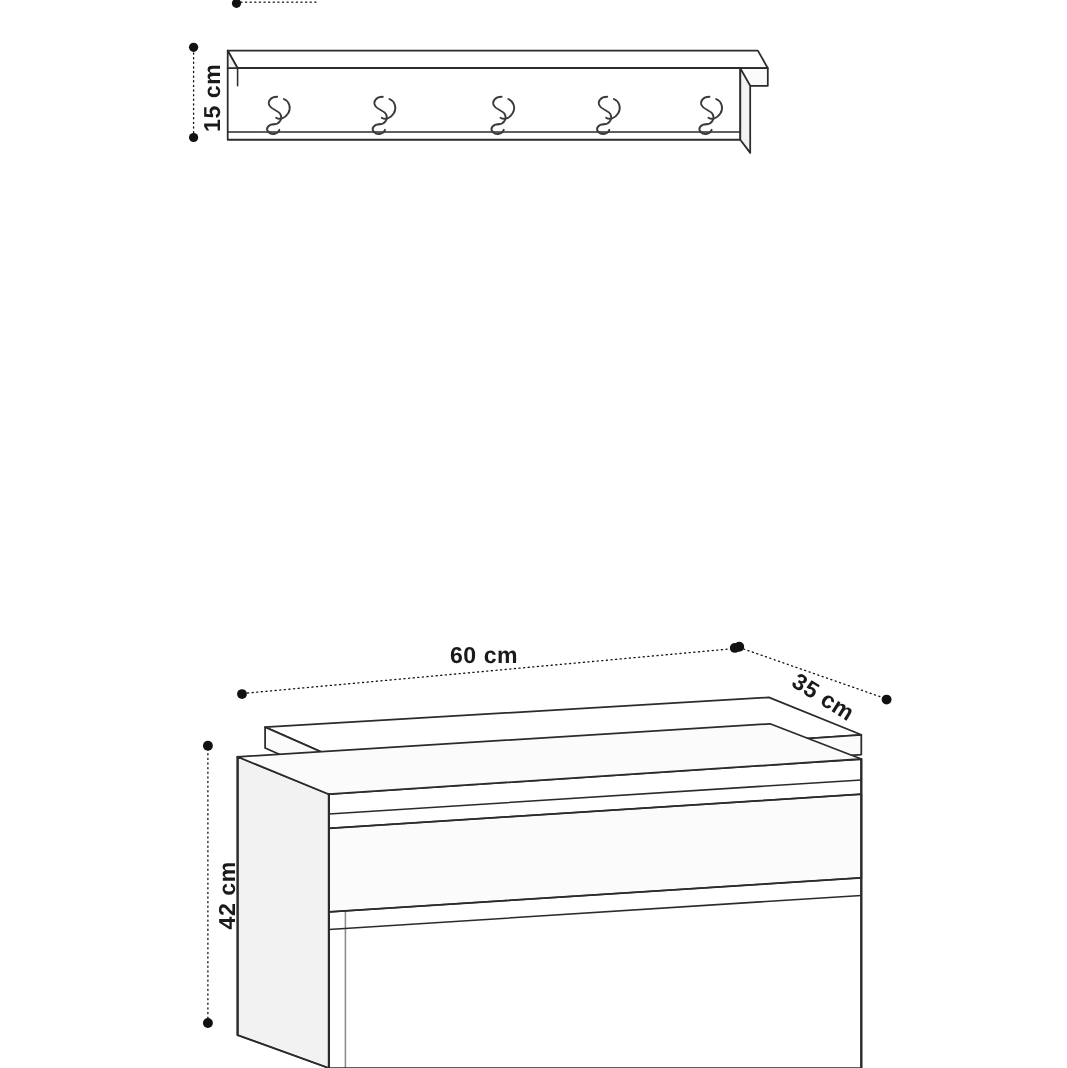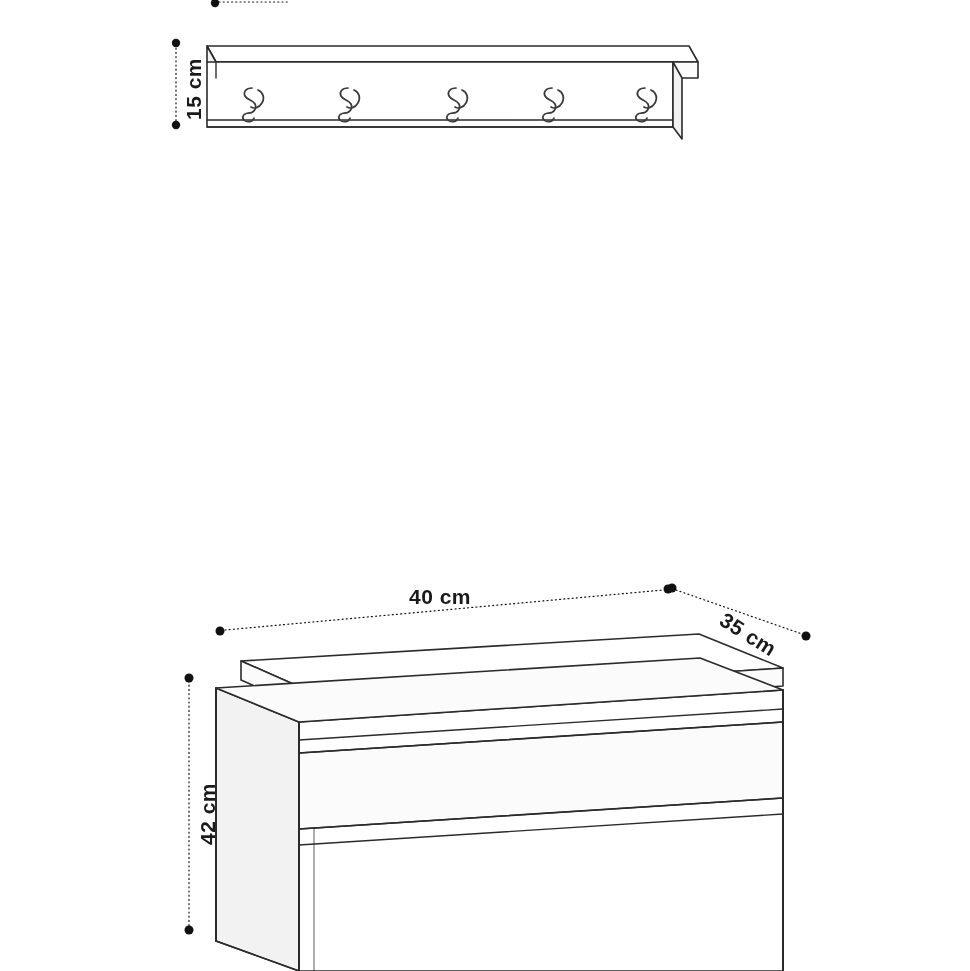--- a/index.html
+++ b/index.html
@@ -203,19 +203,19 @@
     <g>
       <line class="leader" x1="189" y1="681" x2="189" y2="927"></line>
       <circle class="dot" cx="189" cy="678" r="4.5"></circle>
       <circle class="dot" cx="189" cy="930" r="4.5"></circle>
     </g>
 
   </svg>
 
   <div class="dim-label rot90" style="left:182px; top:120px;">15 cm</div>
 
-  <div class="dim-label" style="left:409px; top:585px;">40 cm</div>
+  <div class="dim-label" style="left:409px; top:585px;">60 cm</div>
 
   <div class="dim-label rot-slant" style="left:728px; top:608px;">35 cm</div>
 
   <div class="dim-label rot90" style="left:196px; top:845px;">42 cm</div>
 
 </div>
 
 </body></html>

